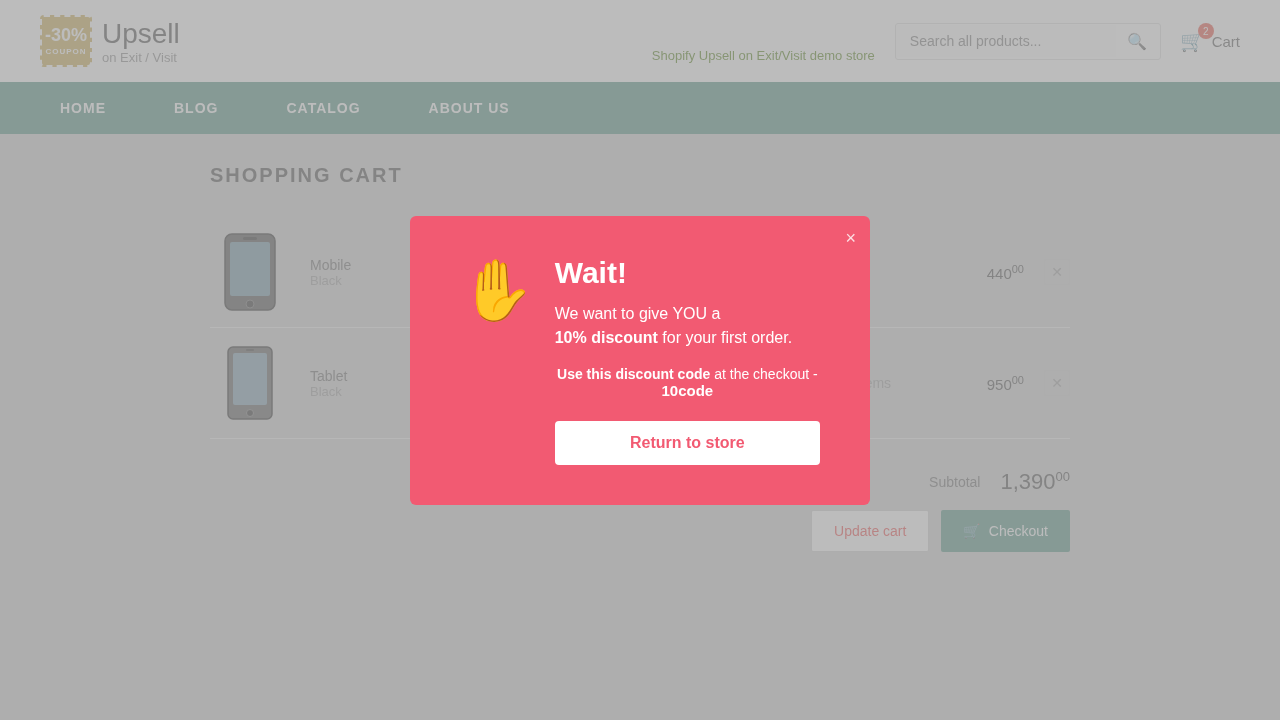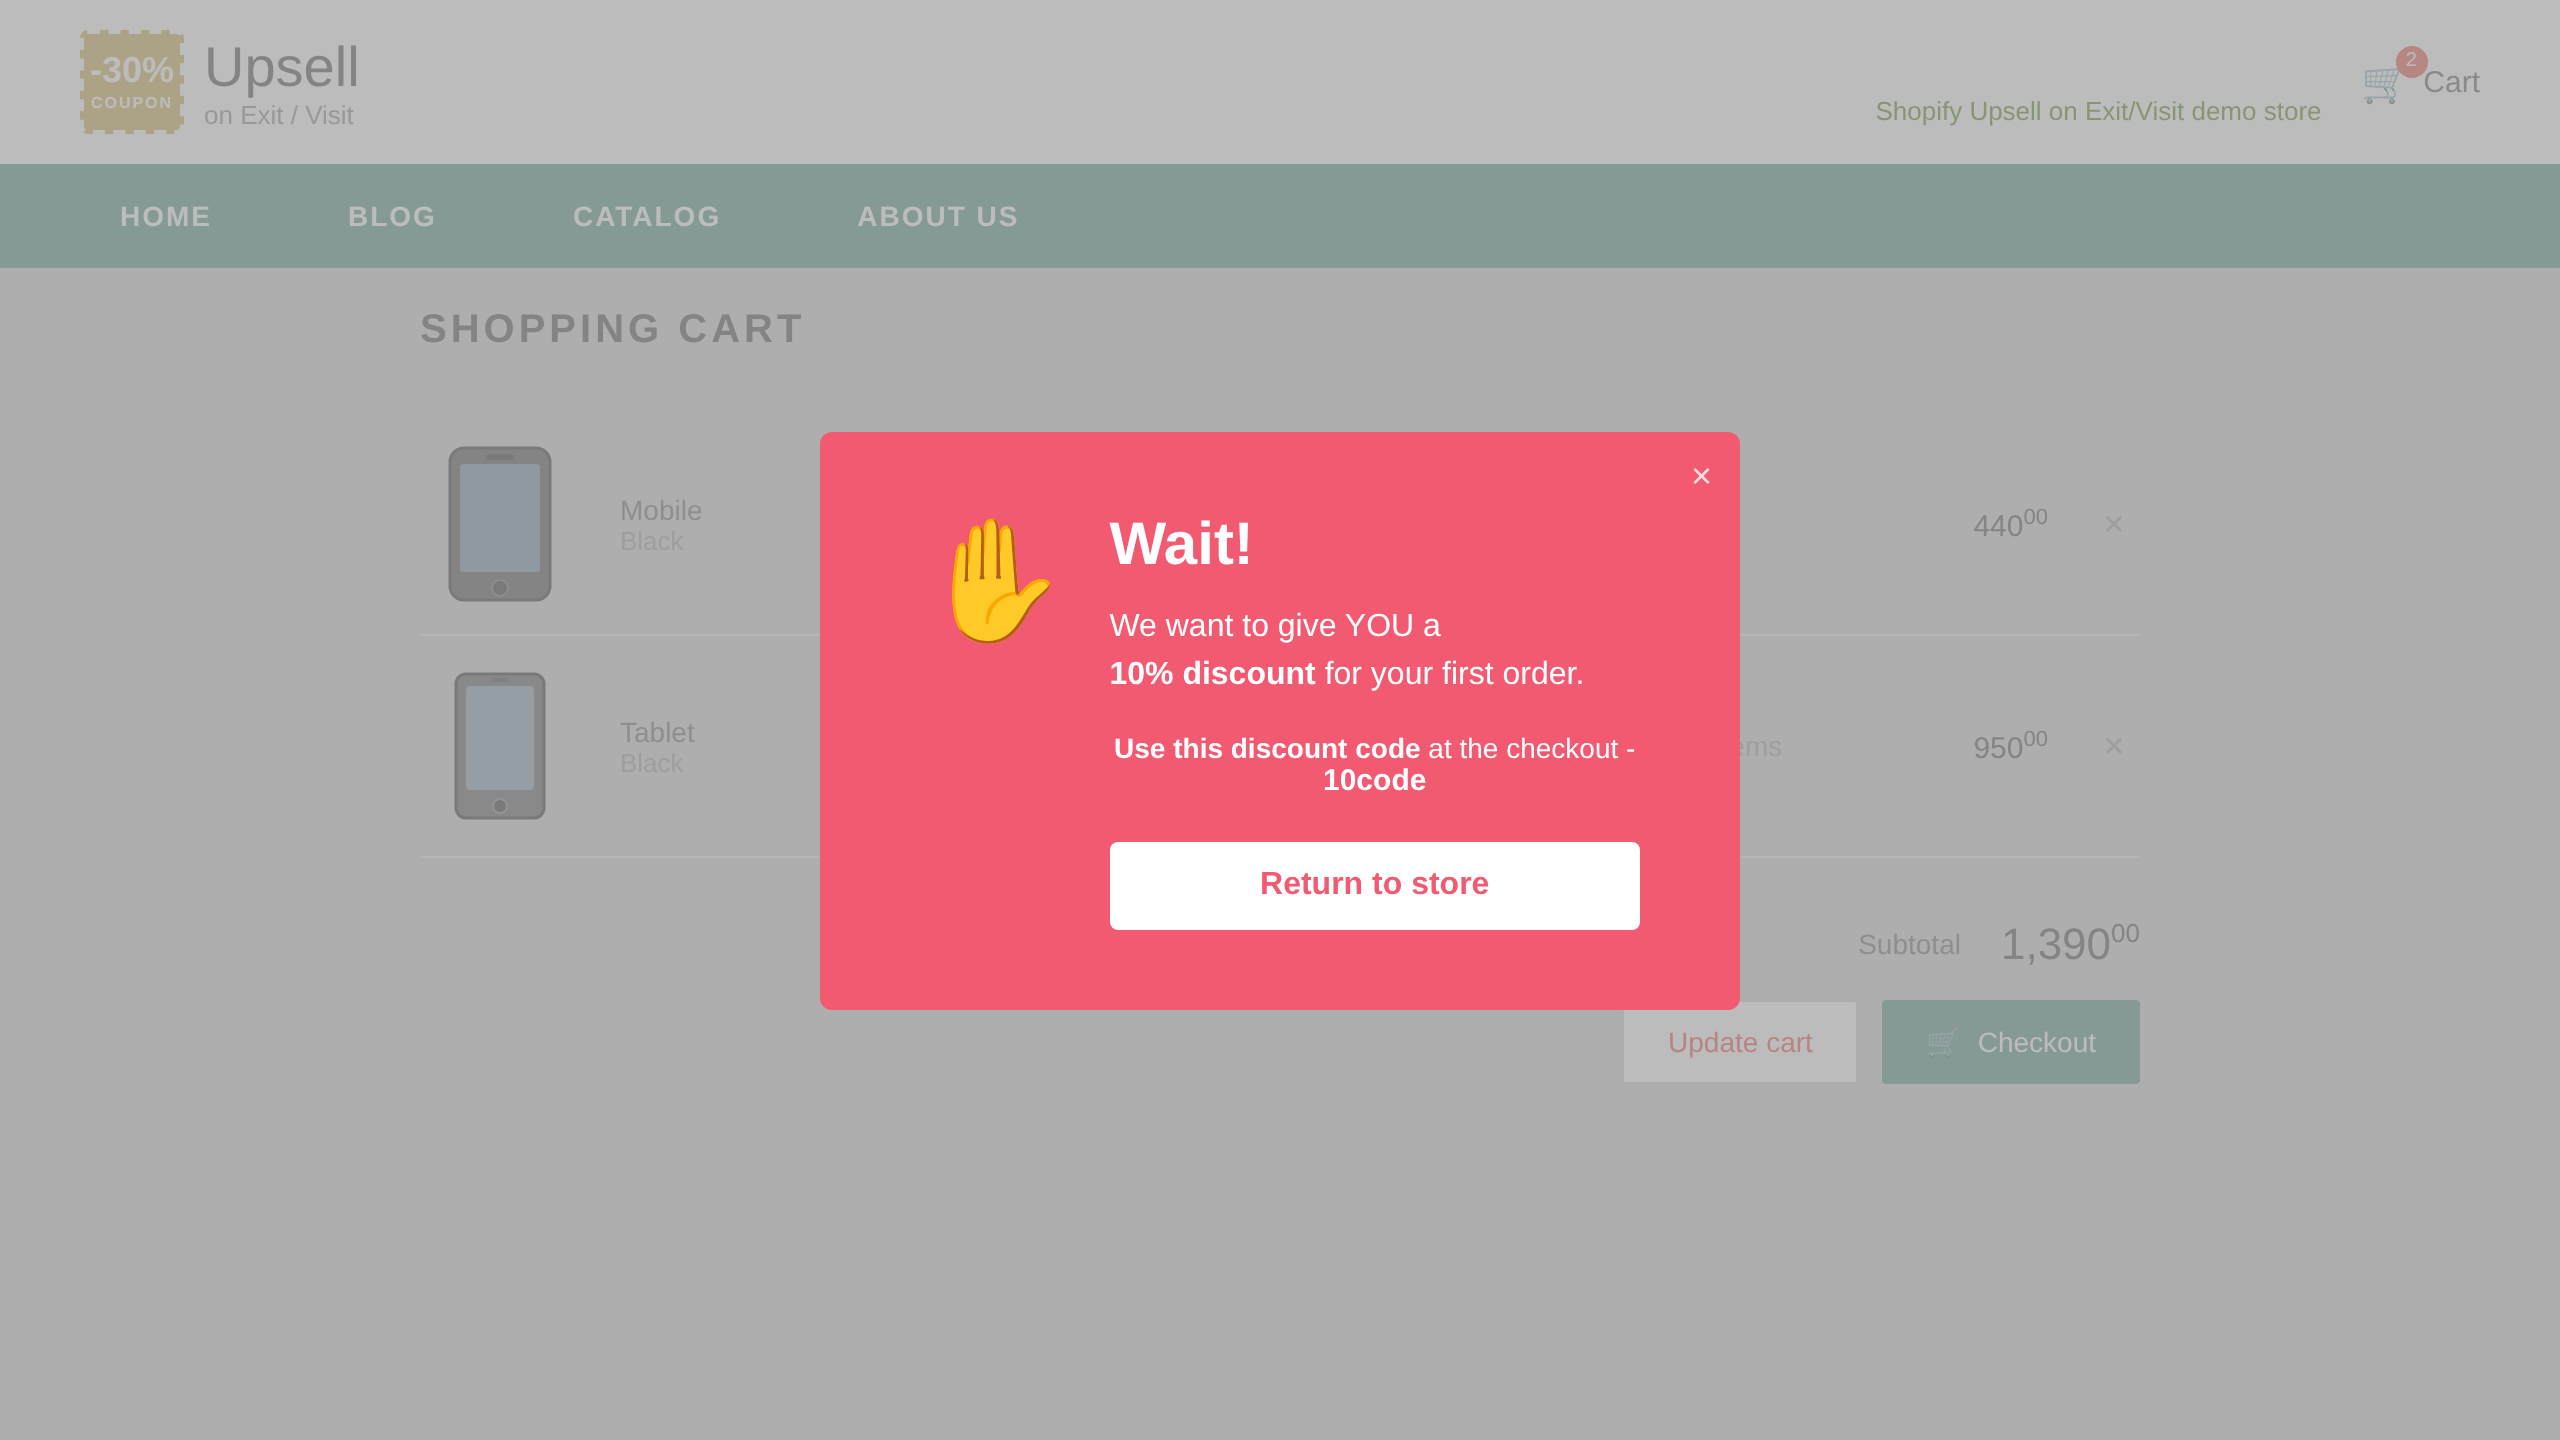--- a/index.html
+++ b/index.html
@@ -108,21 +108,21 @@
       letter-spacing: 1px;
       padding: 18px 20px;
       cursor: pointer;
       border: none;
       background: none;
     }
 
     
     .main {
       max-width: 900px;
-      margin: 20px auto;
+      margin: 30px auto;
       padding: 0 20px;
     }
     .page-title {
       font-size: 20px;
       font-weight: 600;
       letter-spacing: 2px;
       color: #444;
       margin-bottom: 30px;
     }
 
@@ -294,20 +294,24 @@
       <span class="coupon">COUPON</span>
     </div>
     <div>
       <div style="font-size:28px;color:#444;font-weight:300;">Upsell</div>
       <div style="font-size:13px;color:#888;">on Exit / Visit</div>
     </div>
   </div>
 
   <div class="header-right">
     <span class="demo-text">Shopify Upsell on Exit/Visit demo store</span>
+    <div class="search-area">
+      <input class="search-input" type="text" placeholder="Search all products..." style="">
+      <button class="search-btn">🔍</button>
+    </div>
     <button class="cart-btn">
       <div class="cart-icon-wrap">
         <span style="font-size:20px;">🛒</span>
         <span class="cart-badge">2</span>
       </div>
       <span>Cart</span>
     </button>
   </div>
 </header>
 

